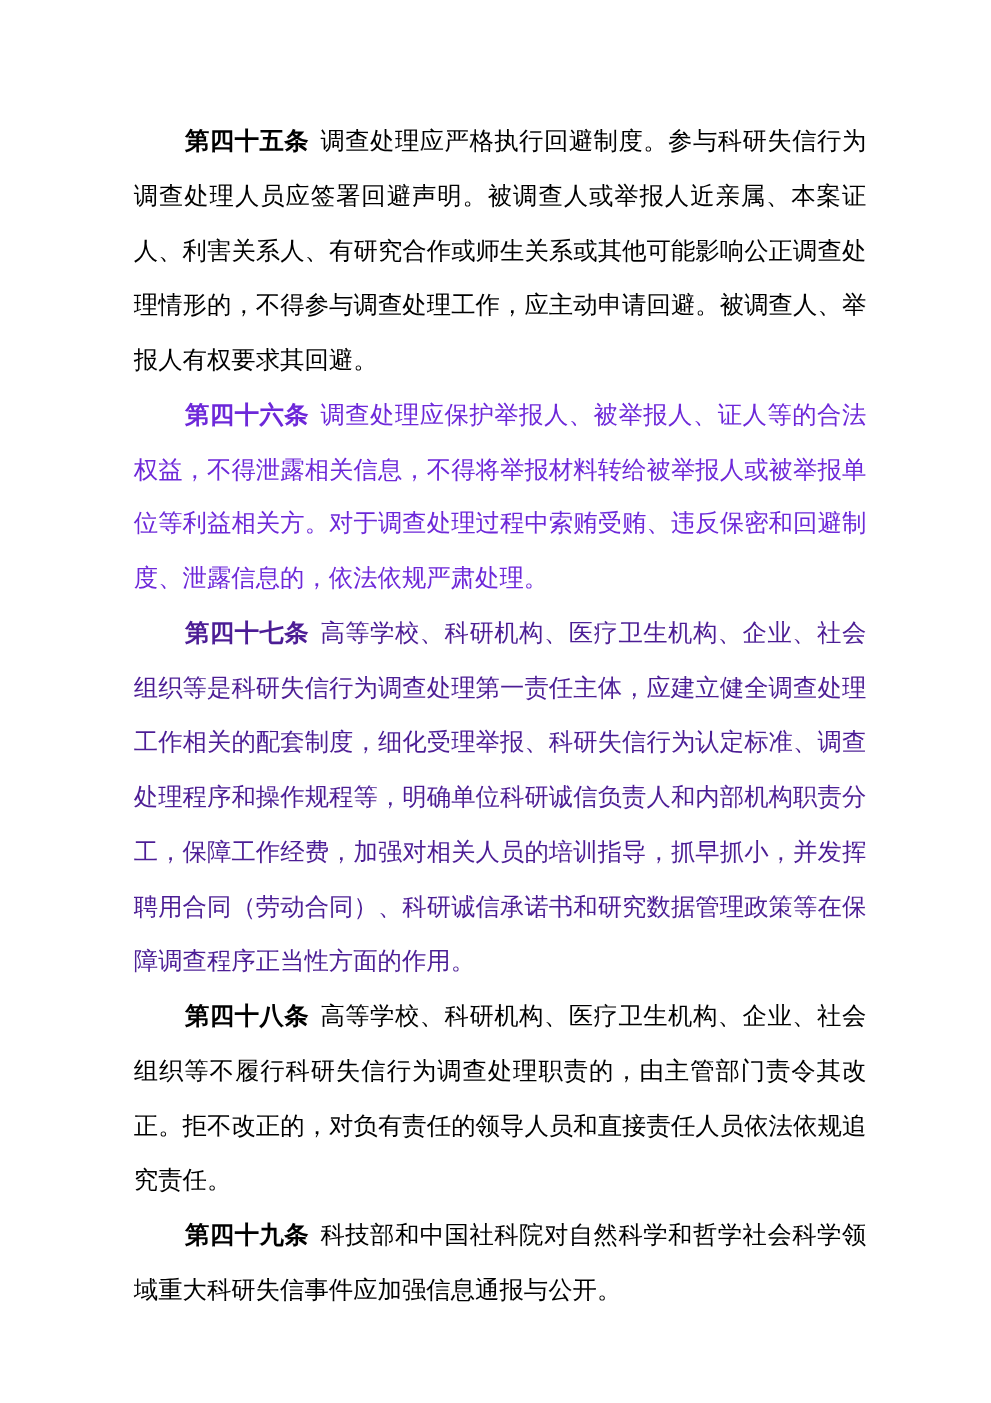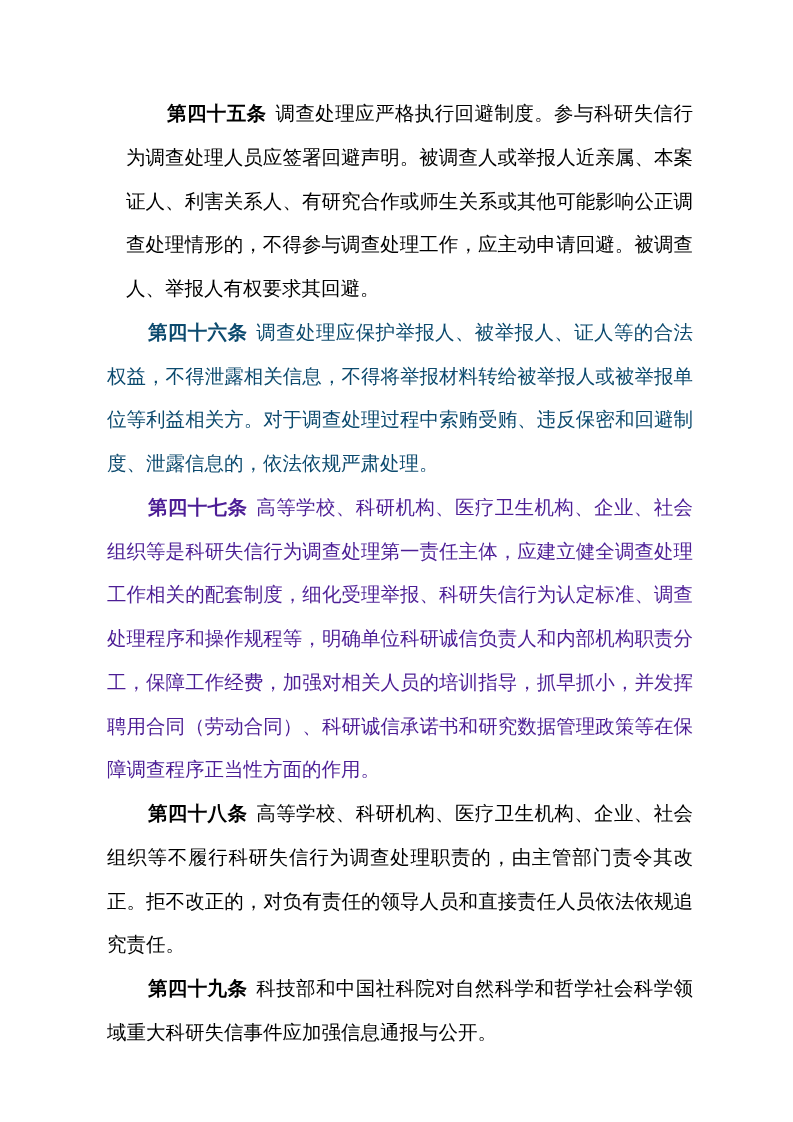--- a/index.html
+++ b/index.html
@@ -41,23 +41,23 @@
     font-weight: bold;
     margin-right: 9px;
   }
 </style>
 </head>
 <body style="background: rgb(255, 255, 255);">
 
 <div class="page">
   <div class="content">
 
-    <p class="para" style="color: rgb(0, 0, 0); margin-left: 19px;"><span class="art-num">第四十五条</span><span>调查处理应严格执行回避制度。参与科研失信行为调查处理人员应签署回避声明。被调查人或举报人近亲属、本案证人、利害关系人、有研究合作或师生关系或其他可能影响公正调查处理情形的，不得参与调查处理工作，应主动申请回避。被调查人、举报人有权要求其回避。</span></p>
+    <p class="para" style="color: rgb(0, 0, 0);"><span class="art-num">第四十五条</span><span>调查处理应严格执行回避制度。参与科研失信行为调查处理人员应签署回避声明。被调查人或举报人近亲属、本案证人、利害关系人、有研究合作或师生关系或其他可能影响公正调查处理情形的，不得参与调查处理工作，应主动申请回避。被调查人、举报人有权要求其回避。</span></p>
 
-    <p class="para" style="color: #0c4a6e;"><span class="art-num">第四十六条</span><span>调查处理应保护举报人、被举报人、证人等的合法权益，不得泄露相关信息，不得将举报材料转给被举报人或被举报单位等利益相关方。对于调查处理过程中索贿受贿、违反保密和回避制度、泄露信息的，依法依规严肃处理。</span></p>
+    <p class="para" style="color: #6d28d9;"><span class="art-num">第四十六条</span><span>调查处理应保护举报人、被举报人、证人等的合法权益，不得泄露相关信息，不得将举报材料转给被举报人或被举报单位等利益相关方。对于调查处理过程中索贿受贿、违反保密和回避制度、泄露信息的，依法依规严肃处理。</span></p>
 
     <p class="para" style="color: #4c1d95;"><span class="art-num">第四十七条</span><span>高等学校、科研机构、医疗卫生机构、企业、社会组织等是科研失信行为调查处理第一责任主体，应建立健全调查处理工作相关的配套制度，细化受理举报、科研失信行为认定标准、调查处理程序和操作规程等，明确单位科研诚信负责人和内部机构职责分工，保障工作经费，加强对相关人员的培训指导，抓早抓小，并发挥聘用合同（劳动合同）、科研诚信承诺书和研究数据管理政策等在保障调查程序正当性方面的作用。</span></p>
 
     <p class="para" style="color: #000000;"><span class="art-num">第四十八条</span><span>高等学校、科研机构、医疗卫生机构、企业、社会组织等不履行科研失信行为调查处理职责的，由主管部门责令其改正。拒不改正的，对负有责任的领导人员和直接责任人员依法依规追究责任。</span></p>
 
     <p class="para" style="color: rgb(0, 0, 0); font-family: Liberation Serif, serif;"><span class="art-num">第四十九条</span><span>科技部和中国社科院对自然科学和哲学社会科学领域重大科研失信事件应加强信息通报与公开。</span></p>
 
   </div>
 </div>
 

